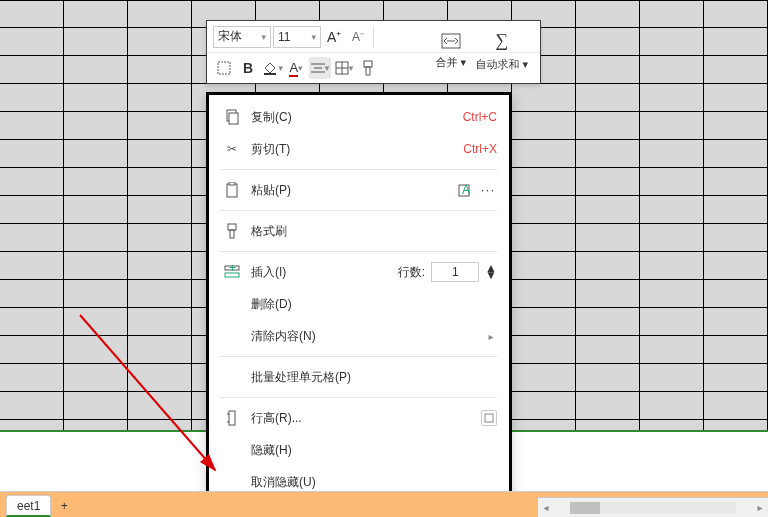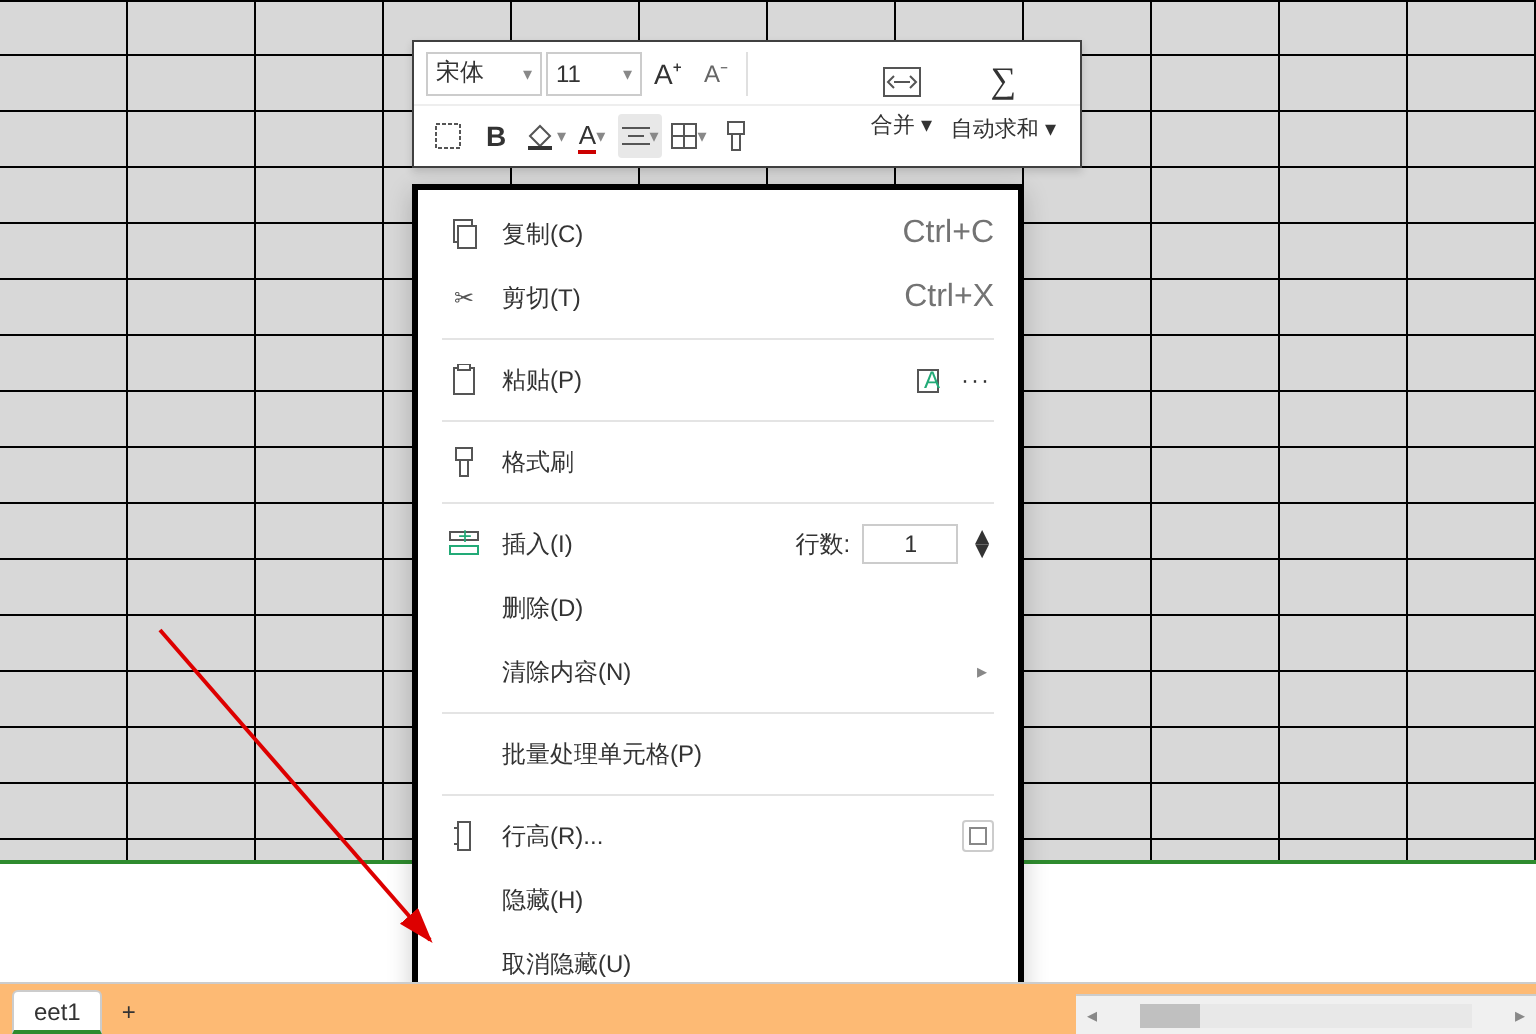--- a/index.html
+++ b/index.html
@@ -16,21 +16,21 @@
 .size-sel{width:48px;height:22px;border:1px solid #ccc;display:flex;align-items:center;padding:0 4px;justify-content:space-between}
 .drop{font-size:9px;color:#888}
 .tb-btn{width:22px;height:22px;display:flex;align-items:center;justify-content:center;border-radius:2px;cursor:pointer}
 .tb-sep{width:1px;height:22px;background:#e0e0e0;margin:0 2px}
 .tb-stack{display:flex;flex-direction:column;align-items:center;justify-content:center;padding:0 6px;height:48px}
 .tb-stack .lbl{font-size:11px;margin-top:6px}
 .ctx{position:absolute;left:206px;top:92px;width:306px;height:425px;background:#fff;border:3px solid #000000;box-shadow:0 4px 12px rgba(0,0,0,0.2);padding:6px 0;overflow:hidden}
 .ctx-item{display:flex;align-items:center;height:32px;padding:0 12px;cursor:pointer}
 .ctx-icon{width:22px;height:22px;display:flex;align-items:center;justify-content:center;margin-right:8px;color:#555}
 .ctx-label{flex:1}
-.ctx-shortcut{color:#737373;font-size:16px}
+.ctx-shortcut{color:#ef4444;font-size:12px}
 .ctx-sep{height:1px;background:#e4e4e4;margin:4px 12px}
 .ctx-input{width:48px;height:20px;border:1px solid #ccc;padding:0 20px;font-size:12px}
 .ctx-extra{display:flex;align-items:center;gap:6px}
 .ctx-arrow{width:12px;text-align:center;color:#888;font-size:10px}
 .sheet-tabs{position:absolute;left:0;bottom:0;height:26px;width:768px;background:#fdba74;border-top:1px solid #ccc;display:flex;align-items:flex-end;padding-left:6px}
 .sheet-tab{height:22px;padding:0 10px;display:flex;align-items:center;border:1px solid #ccc;border-bottom:none;background:#fff;margin-right:2px;border-radius:3px 3px 0 0;font-size:12px}
 .sheet-tab.active{border-bottom:2px solid #2e8b2e}
 .add-sheet{width:22px;height:22px;display:flex;align-items:center;justify-content:center;cursor:pointer;font-size:14px;color:#666}
 .arrow-svg{position:absolute;left:70px;top:305px;pointer-events:none}
 .scroll-h{position:absolute;right:0;bottom:0;height:20px;width:230px;background:#f0f0f0;border-top:1px solid #ccc;display:flex;align-items:center}

